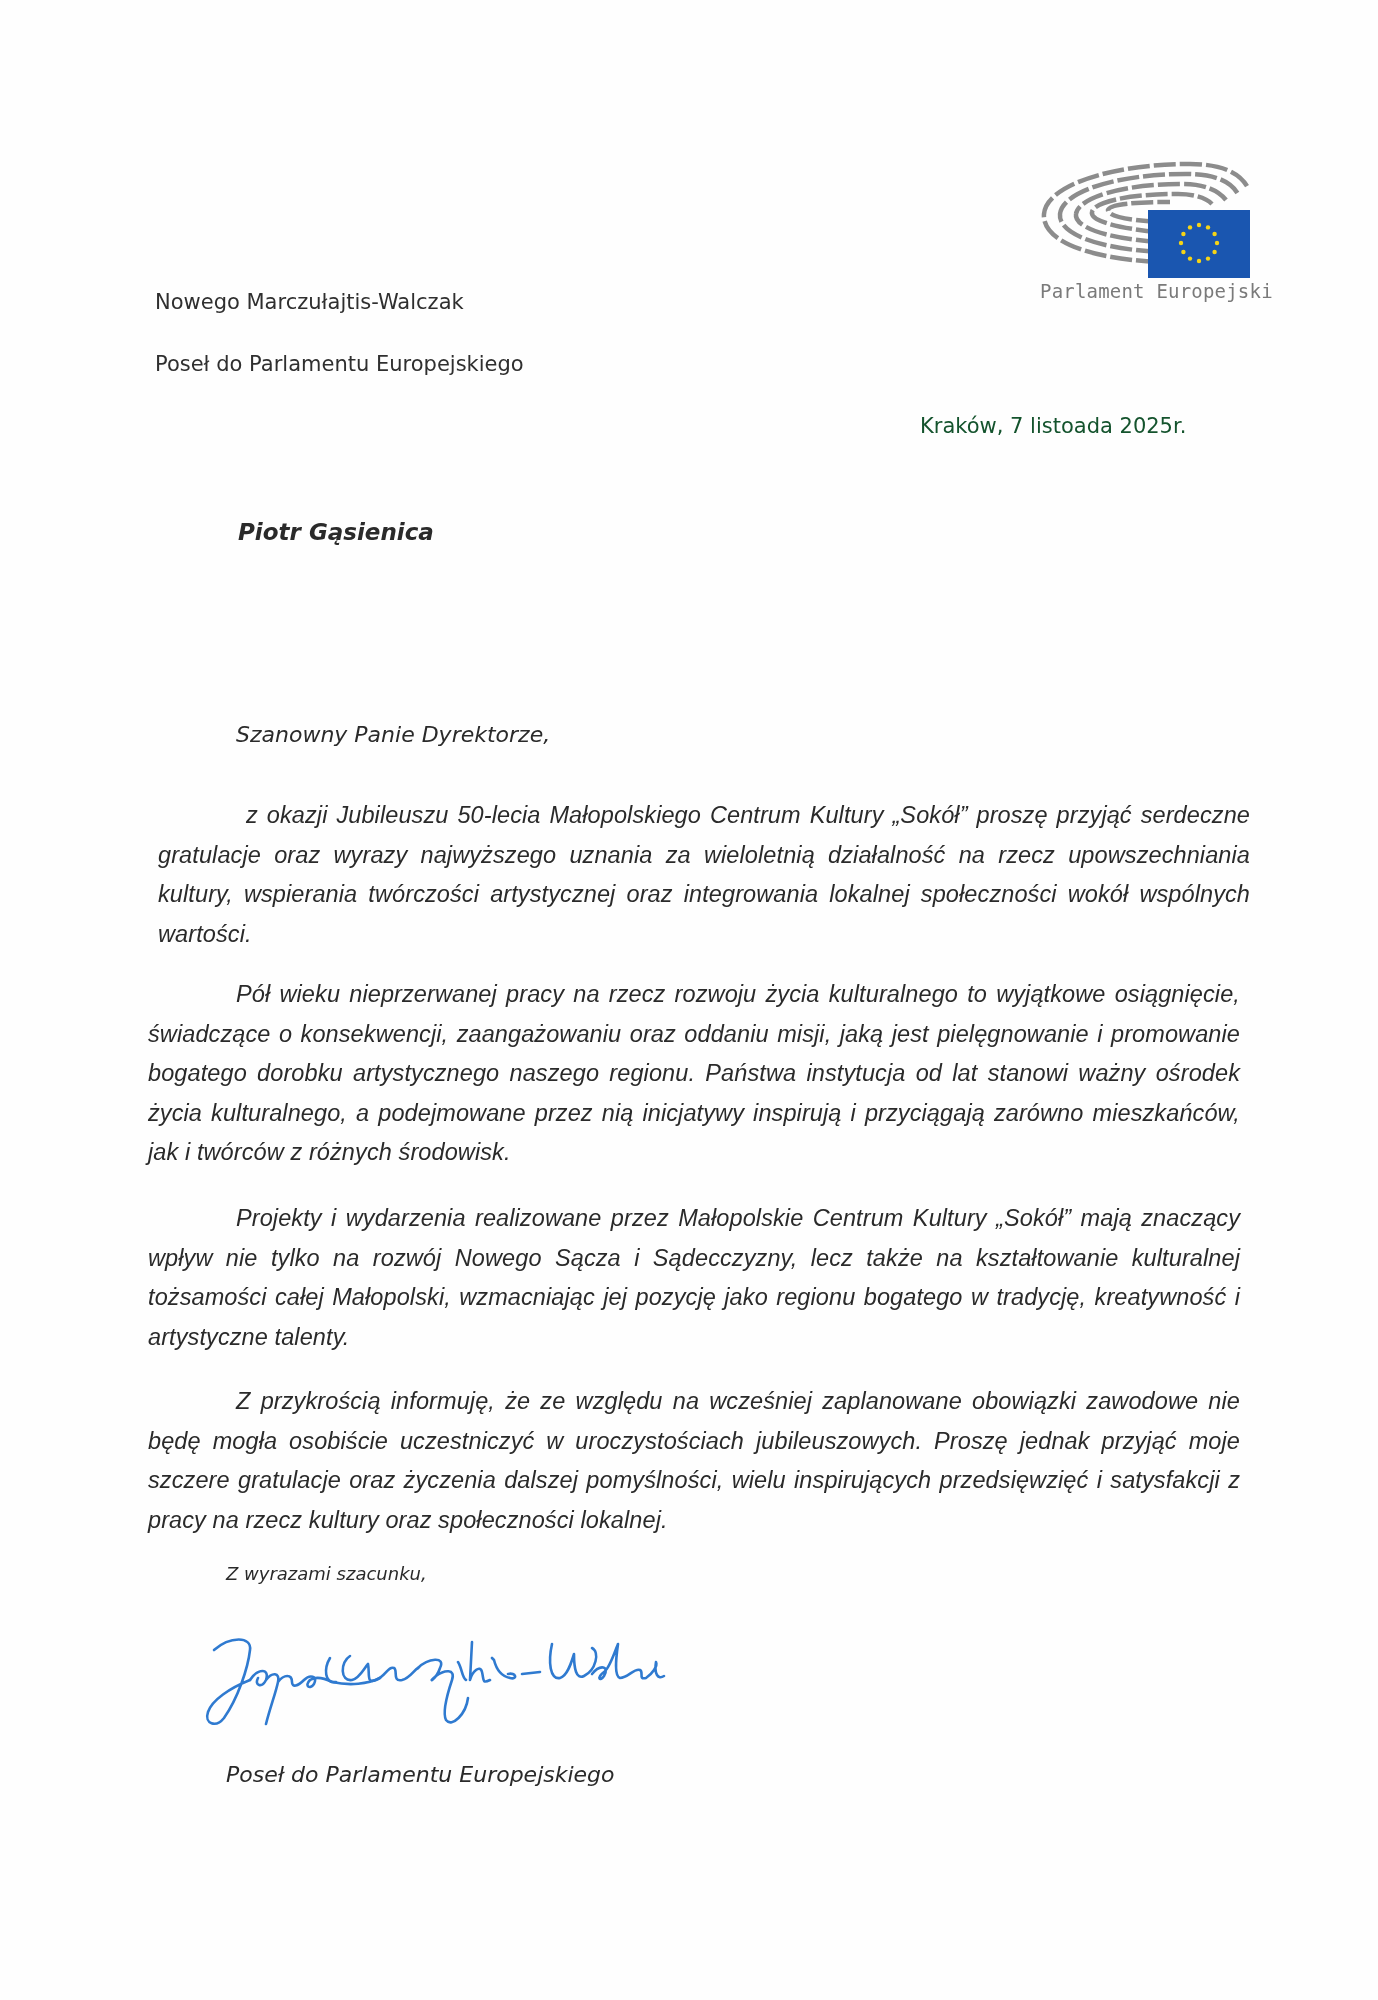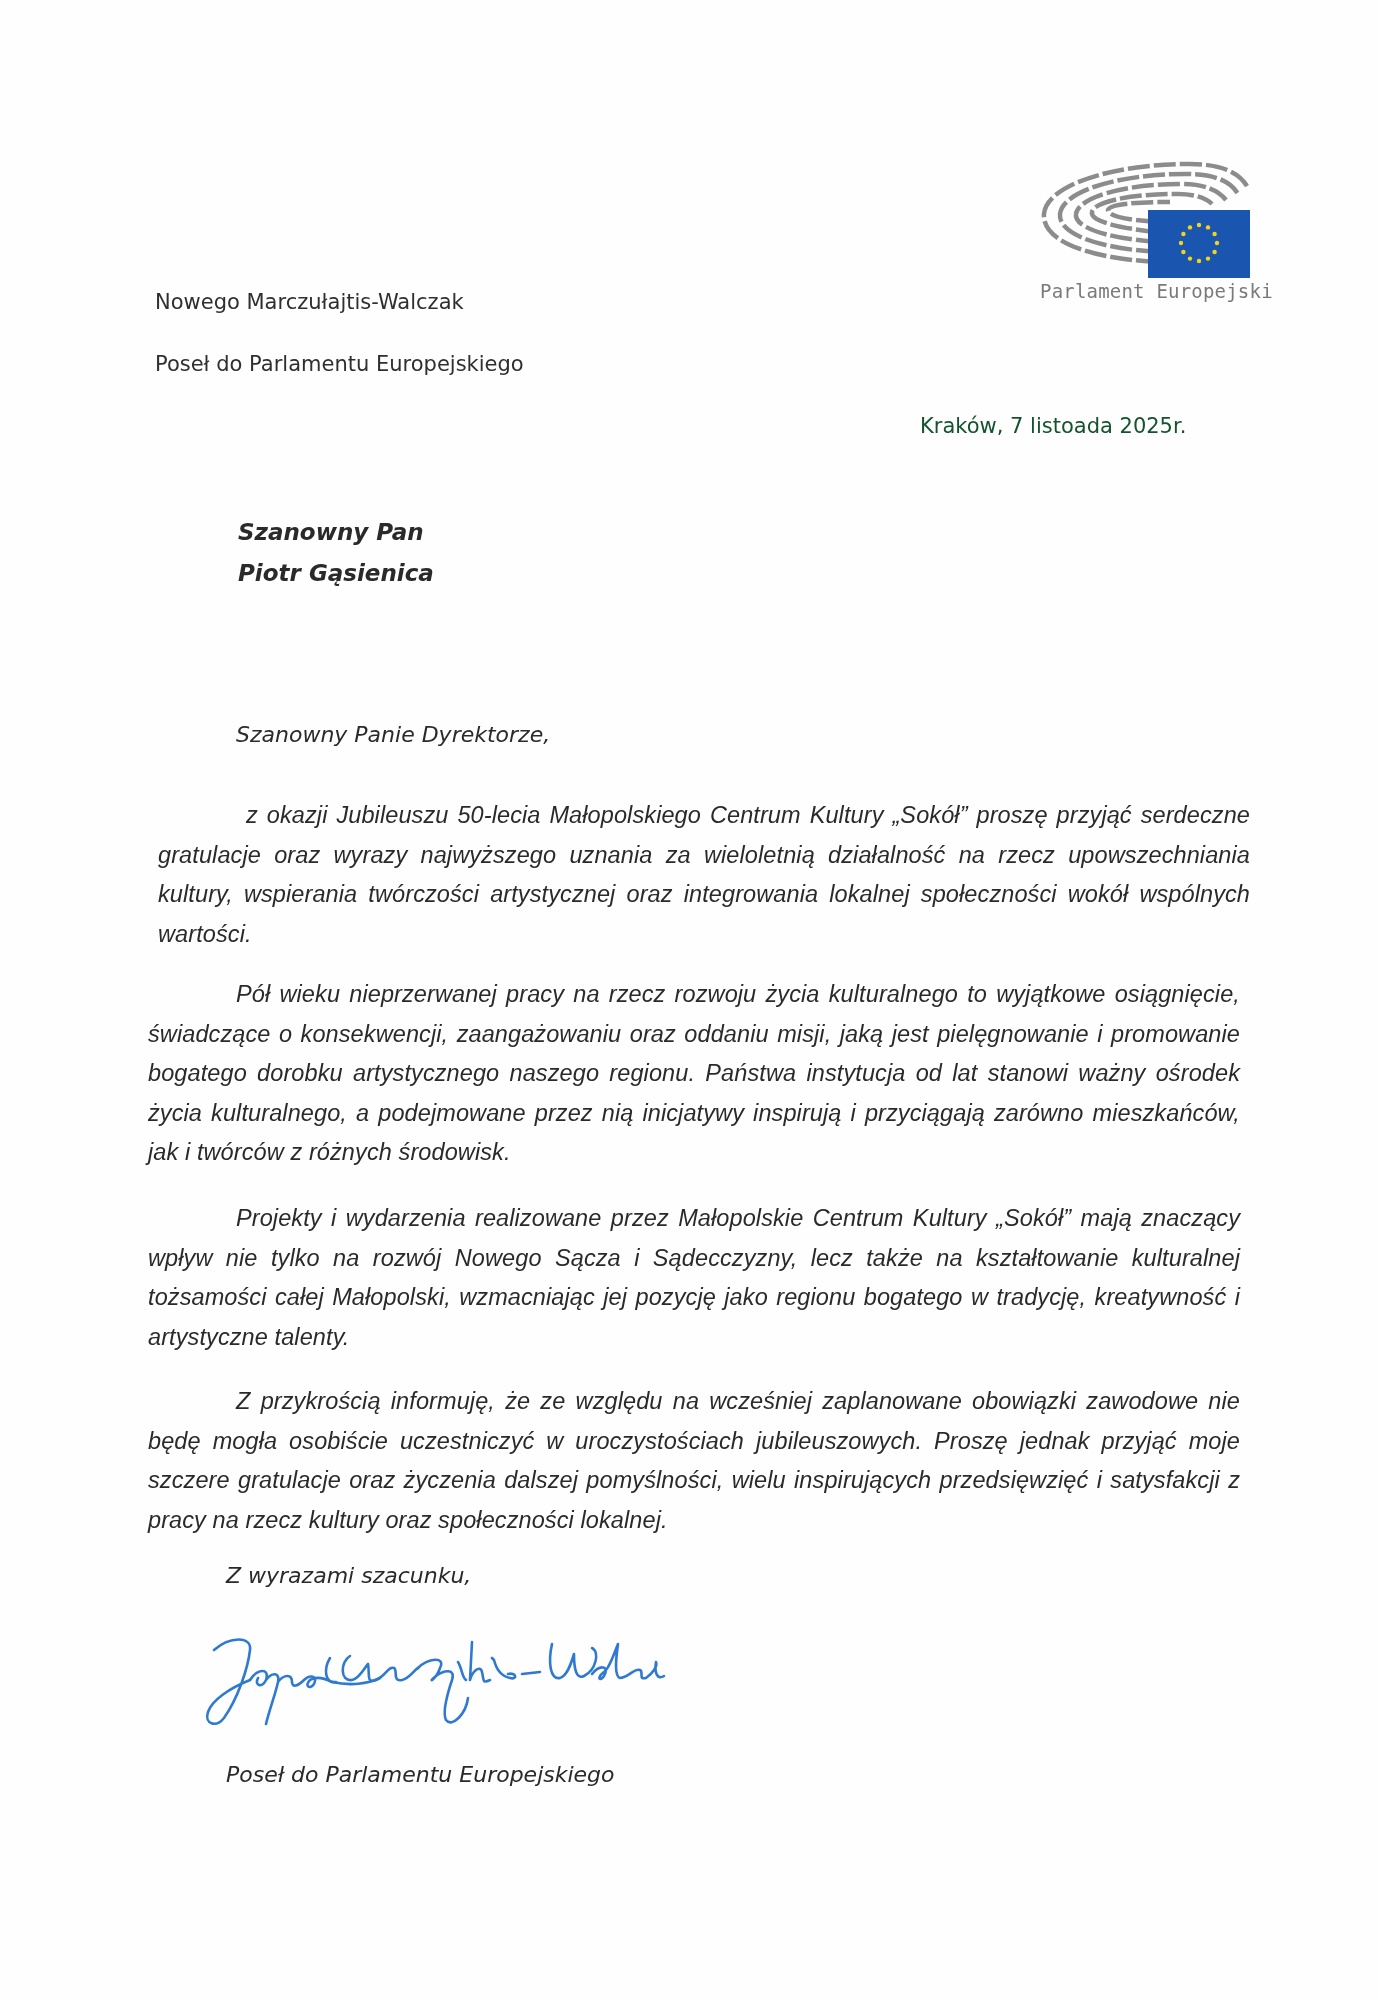--- a/index.html
+++ b/index.html
@@ -111,21 +111,21 @@
     .p1 { top: 786px; }
     .p2 { top: 975px; }
     .p3 { top: 1199px; }
     .p4 { top: 1382px; }
 
     .closing {
       position: absolute;
       left: 226px;
       top: 1563px;
       font-style: italic;
-      font-size: 22px;
+      font-size: 18px;
       color: #2a2a2a;
       white-space: nowrap;
     }
     .signature {
       position: absolute;
       left: 200px;
       top: 1628px;
       width: 470px;
       height: 100px;
     }
@@ -171,21 +171,20 @@
     </svg>
     <div class="logo-text">Parlament Europejski</div>
   </div>
 
   <div class="sender-name">Nowego Marczułajtis-Walczak</div>
   <div class="sender-title">Poseł do Parlamentu Europejskiego</div>
 
   <div class="place-date">Kraków, 7 listoada 2025r.</div>
 
   <div class="recipient">
-    <div class="r-line indent">Szanowny Pan</div>
     <div class="r-line indent">Piotr Gąsienica</div>
   </div>
 
   <div class="salutation">Szanowny Panie Dyrektorze,</div>
 
   <p class="body-text p1" style="margin:10px;">z okazji Jubileuszu 50-lecia Małopolskiego Centrum Kultury „Sokół” proszę przyjąć serdeczne gratulacje oraz wyrazy najwyższego uznania za wieloletnią działalność na rzecz upowszechniania kultury, wspierania twórczości artystycznej oraz integrowania lokalnej społeczności wokół wspólnych wartości.</p>
   <p class="body-text p2" style="margin:0;">Pół wieku nieprzerwanej pracy na rzecz rozwoju życia kulturalnego to wyjątkowe osiągnięcie, świadczące o konsekwencji, zaangażowaniu oraz oddaniu misji, jaką jest pielęgnowanie i promowanie bogatego dorobku artystycznego naszego regionu. Państwa instytucja od lat stanowi ważny ośrodek życia kulturalnego, a podejmowane przez nią inicjatywy inspirują i przyciągają zarówno mieszkańców, jak i twórców z różnych środowisk.</p>
   <p class="body-text p3" style="margin:0;">Projekty i wydarzenia realizowane przez Małopolskie Centrum Kultury „Sokół” mają znaczący wpływ nie tylko na rozwój Nowego Sącza i Sądecczyzny, lecz także na kształtowanie kulturalnej tożsamości całej Małopolski, wzmacniając jej pozycję jako regionu bogatego w tradycję, kreatywność i artystyczne talenty.</p>
   <p class="body-text p4" style="margin:0;">Z przykrością informuję, że ze względu na wcześniej zaplanowane obowiązki zawodowe nie będę mogła osobiście uczestniczyć w uroczystościach jubileuszowych. Proszę jednak przyjąć moje szczere gratulacje oraz życzenia dalszej pomyślności, wielu inspirujących przedsięwzięć i satysfakcji z pracy na rzecz kultury oraz społeczności lokalnej.</p>
 

